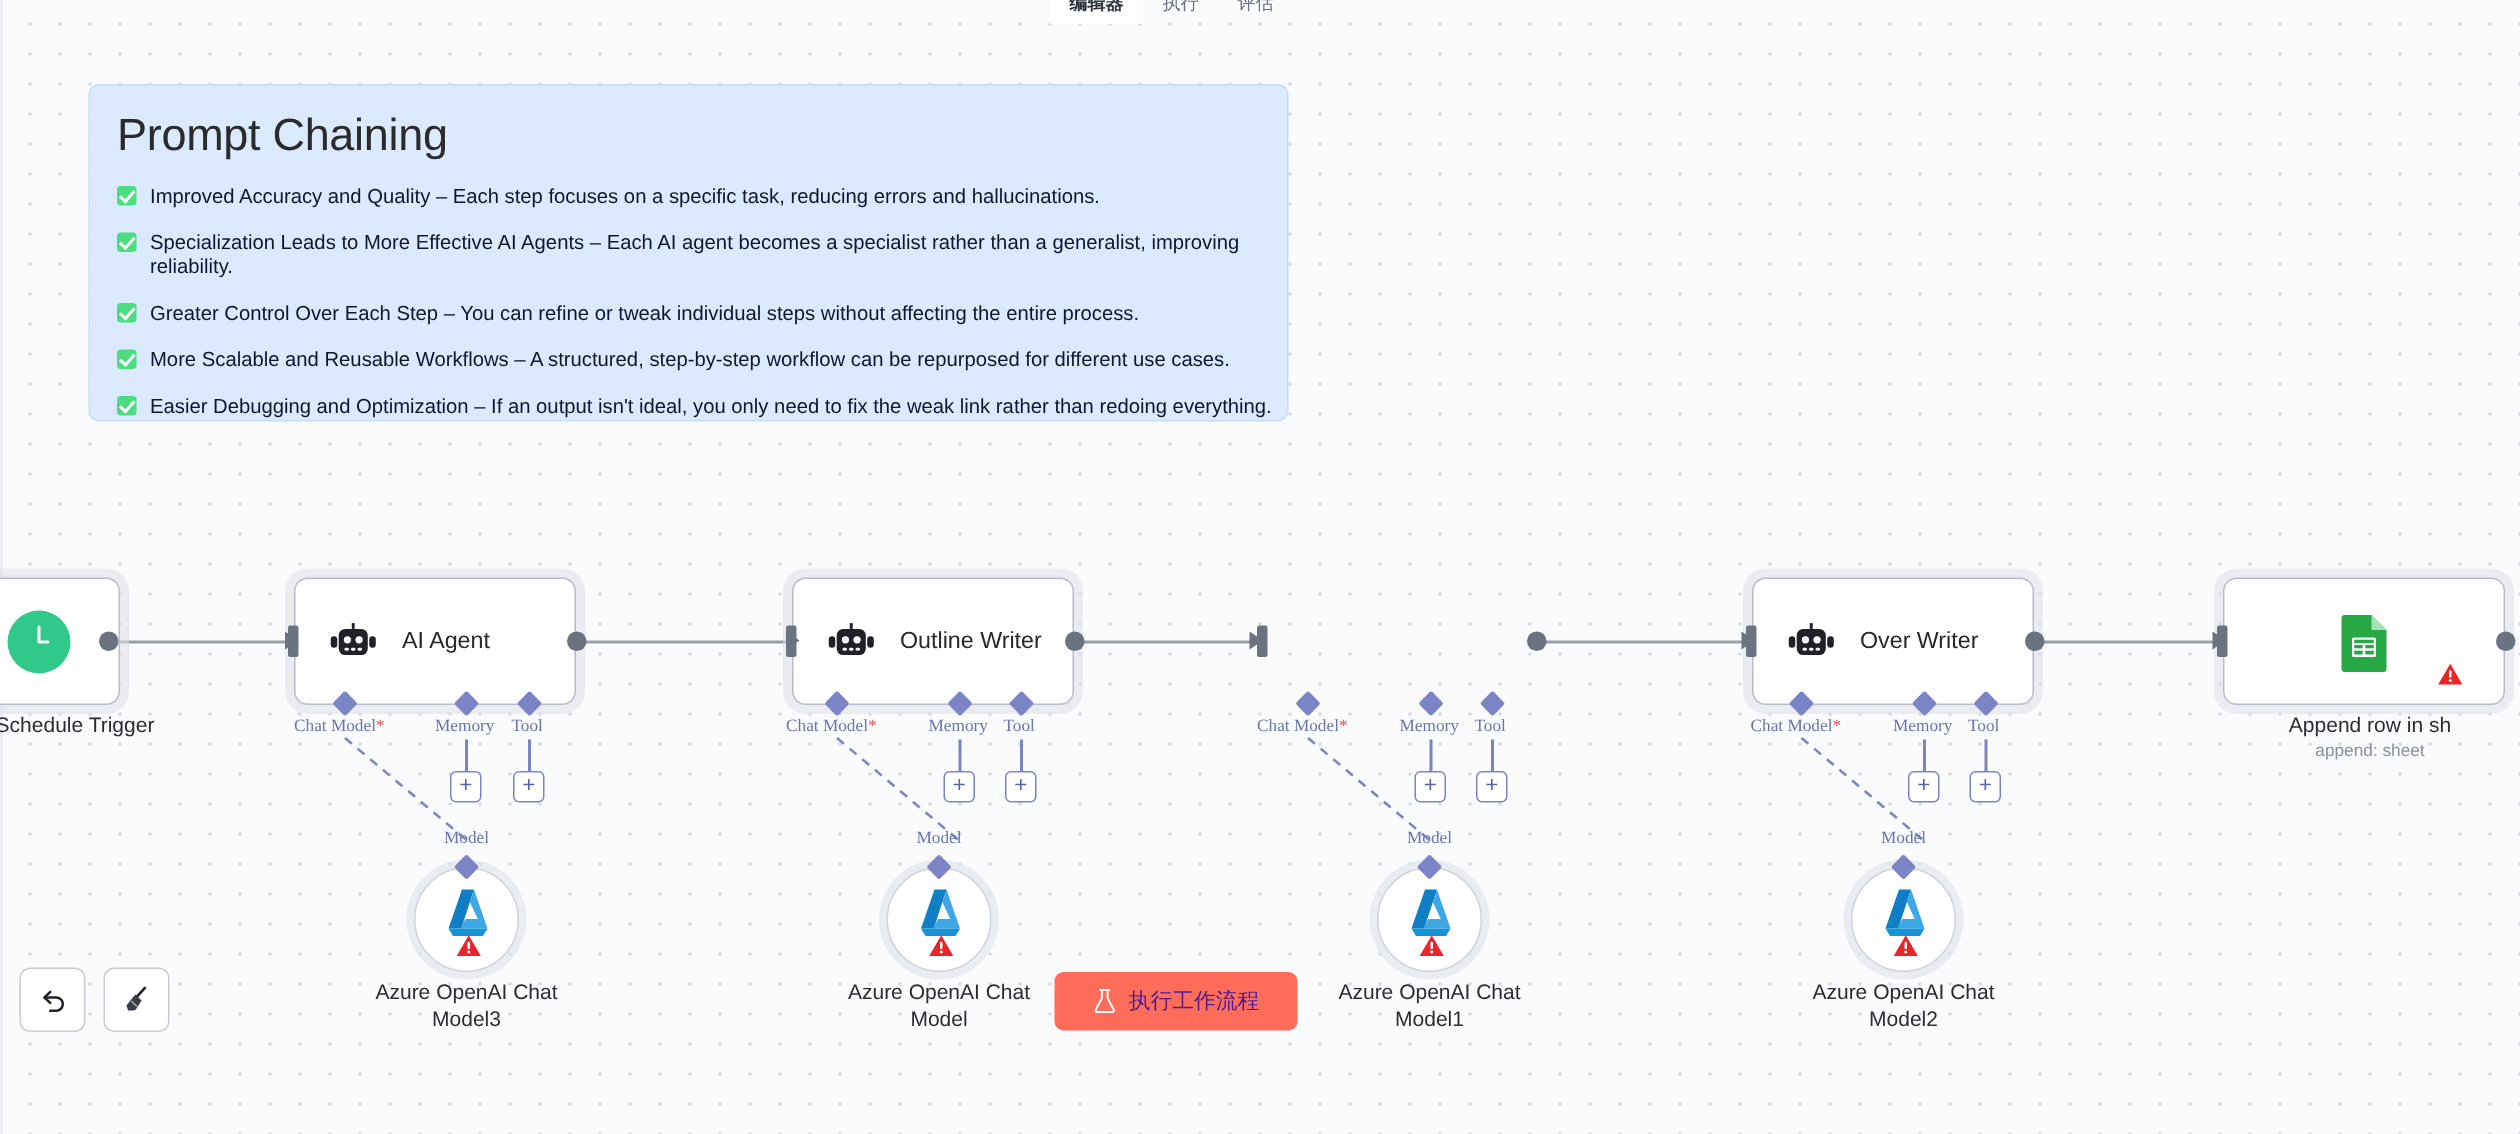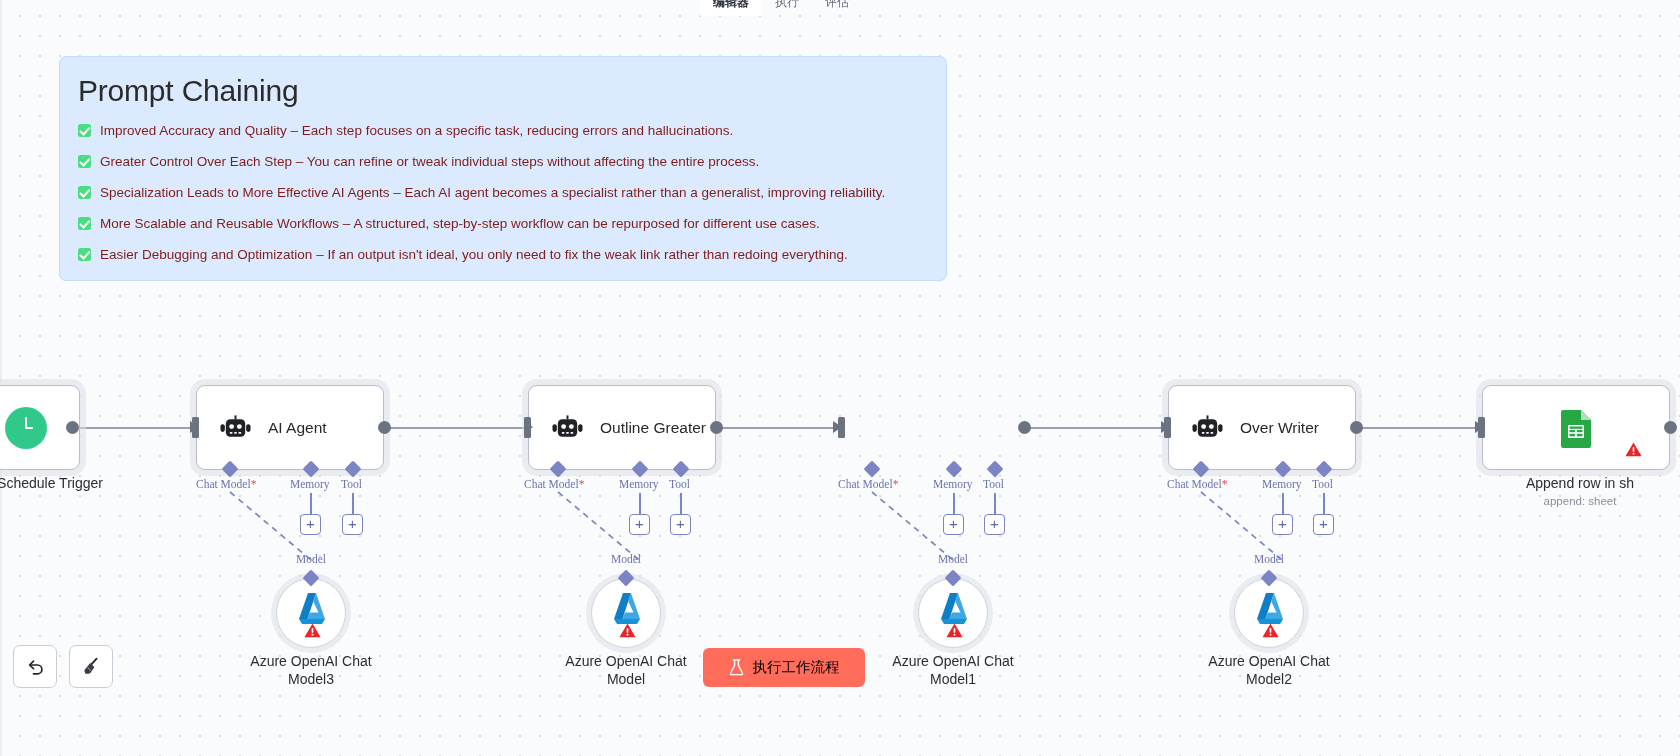--- a/index.html
+++ b/index.html
@@ -34,21 +34,21 @@
     white-space: nowrap;
     line-height: 16px;
   }
   .tab.active { background: #ffffff; color: #303540; font-weight: 600; }
   .tab.inactive { background: transparent; color: #6b7280; }
 
   
   #sticky {
     position: absolute;
     left: 59px; top: 56px;
-    width: 888px; height: 225px;
+    width: 800px; height: 225px;
     background: #dbeafe;
     border: 1px solid #c3dcf7;
     border-radius: 7px;
     padding: 16px 8px 10px 18px;
   }
   #sticky h1 {
     font-size: 30px;
     font-weight: 400;
     color: #2b2b2b;
     letter-spacing: -0.2px;
@@ -71,21 +71,21 @@
     content: "";
     position: absolute;
     left: 4px; top: 1px;
     width: 4px; height: 7.5px;
     border: solid #ffffff;
     border-width: 0 2px 2px 0;
     transform: rotate(42deg);
   }
   .bullet .btxt {
     font-size: 13.5px;
-    color: #7f1d1d;
+    color: #0f172a;
     line-height: 16px;
   }
 
   
   .node {
     position: absolute;
     background: #ffffff;
     border: 1px solid #b7bcc8;
     border-radius: 9px;
     box-shadow: 0 0 0 6px rgba(221,224,232,0.55);
@@ -242,21 +242,21 @@
 
   
   #execbtn {
     position: absolute;
     left: 703px; top: 648px;
     width: 162px; height: 39px;
     background: #ff6d5a;
     border-radius: 6px;
     display: flex; align-items: center; justify-content: center;
     gap: 9px;
-    color: #000000;
+    color: #4c1d95;
     font-size: 14.5px;
     z-index: 30;
   }
   #execbtn .flask { width: 15px; height: 17px; }
 
   
   #leftedge {
     position: absolute; left: 0; top: 0;
     width: 2px; height: 756px;
     background: #eceef2;
@@ -278,25 +278,25 @@
 
   <div id="sticky">
     <h1>Prompt Chaining</h1>
 
     <div class="bullet">
       <span class="chk"></span>
       <span class="btxt">Improved Accuracy and Quality – Each step focuses on a specific task, reducing errors and hallucinations.</span>
     </div>
     <div class="bullet">
       <span class="chk"></span>
-      <span class="btxt">Greater Control Over Each Step – You can refine or tweak individual steps without affecting the entire process.</span>
+      <span class="btxt">Specialization Leads to More Effective AI Agents – Each AI agent becomes a specialist rather than a generalist, improving reliability.</span>
     </div>
     <div class="bullet">
       <span class="chk"></span>
-      <span class="btxt">Specialization Leads to More Effective AI Agents – Each AI agent becomes a specialist rather than a generalist, improving reliability.</span>
+      <span class="btxt">Greater Control Over Each Step – You can refine or tweak individual steps without affecting the entire process.</span>
     </div>
     <div class="bullet">
       <span class="chk"></span>
       <span class="btxt">More Scalable and Reusable Workflows – A structured, step-by-step workflow can be repurposed for different use cases.</span>
     </div>
     <div class="bullet">
       <span class="chk"></span>
       <span class="btxt">Easier Debugging and Optimization – If an output isn't ideal, you only need to fix the weak link rather than redoing everything.</span>
     </div>
   </div>
@@ -360,21 +360,21 @@
         <rect x="6" y="4" width="20" height="18" rx="4.5" fill="#1f2127"></rect>
         <rect x="0.5" y="9" width="4.5" height="8" rx="2.2" fill="#1f2127"></rect>
         <rect x="27" y="9" width="4.5" height="8" rx="2.2" fill="#1f2127"></rect>
         <circle cx="12" cy="11.5" r="2.5" fill="#ffffff"></circle>
         <circle cx="20" cy="11.5" r="2.5" fill="#ffffff"></circle>
         <rect x="10" y="17" width="3" height="2" rx="1" fill="#ffffff"></rect>
         <rect x="14.5" y="17" width="3" height="2" rx="1" fill="#ffffff"></rect>
         <rect x="19" y="17" width="3" height="2" rx="1" fill="#ffffff"></rect>
         <rect x="15" y="0" width="2" height="4" fill="#1f2127"></rect>
       </svg>
-      <span class="node-title">Outline Greater</span>
+      <span class="node-title">Outline Writer</span>
     </div>
   </div>
   <div class="port-in" style="left:524px; top:417px;"></div>
   <div class="dot-out" style="left:710px; top:421px;"></div>
 
   <div class="diamond" style="left:552px; top:463px;"></div>
   <div class="sublabel" style="left:524px; top:478px;"><span>Chat Model</span><span class="req">*</span></div>
   <div class="diamond" style="left:634px; top:463px;"></div>
   <div class="sublabel" style="left:619px; top:478px;">Memory</div>
   <div class="diamond" style="left:675px; top:463px;"></div>

